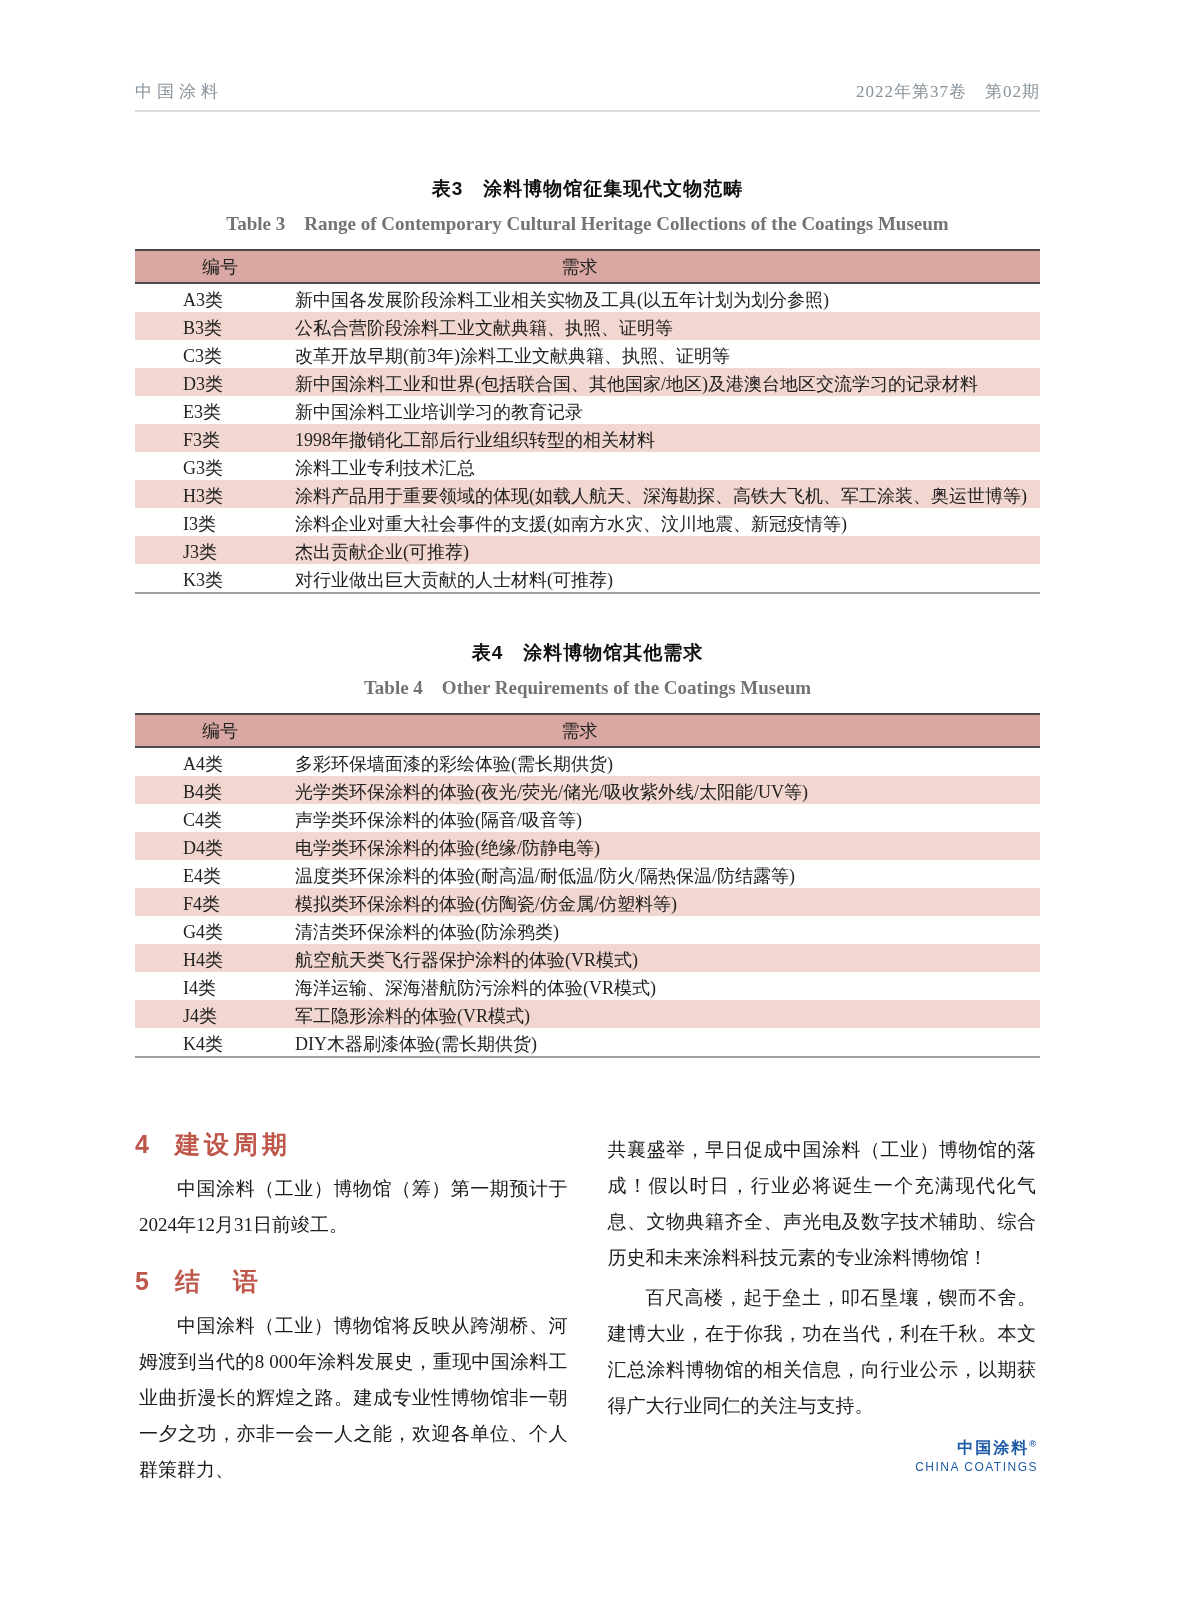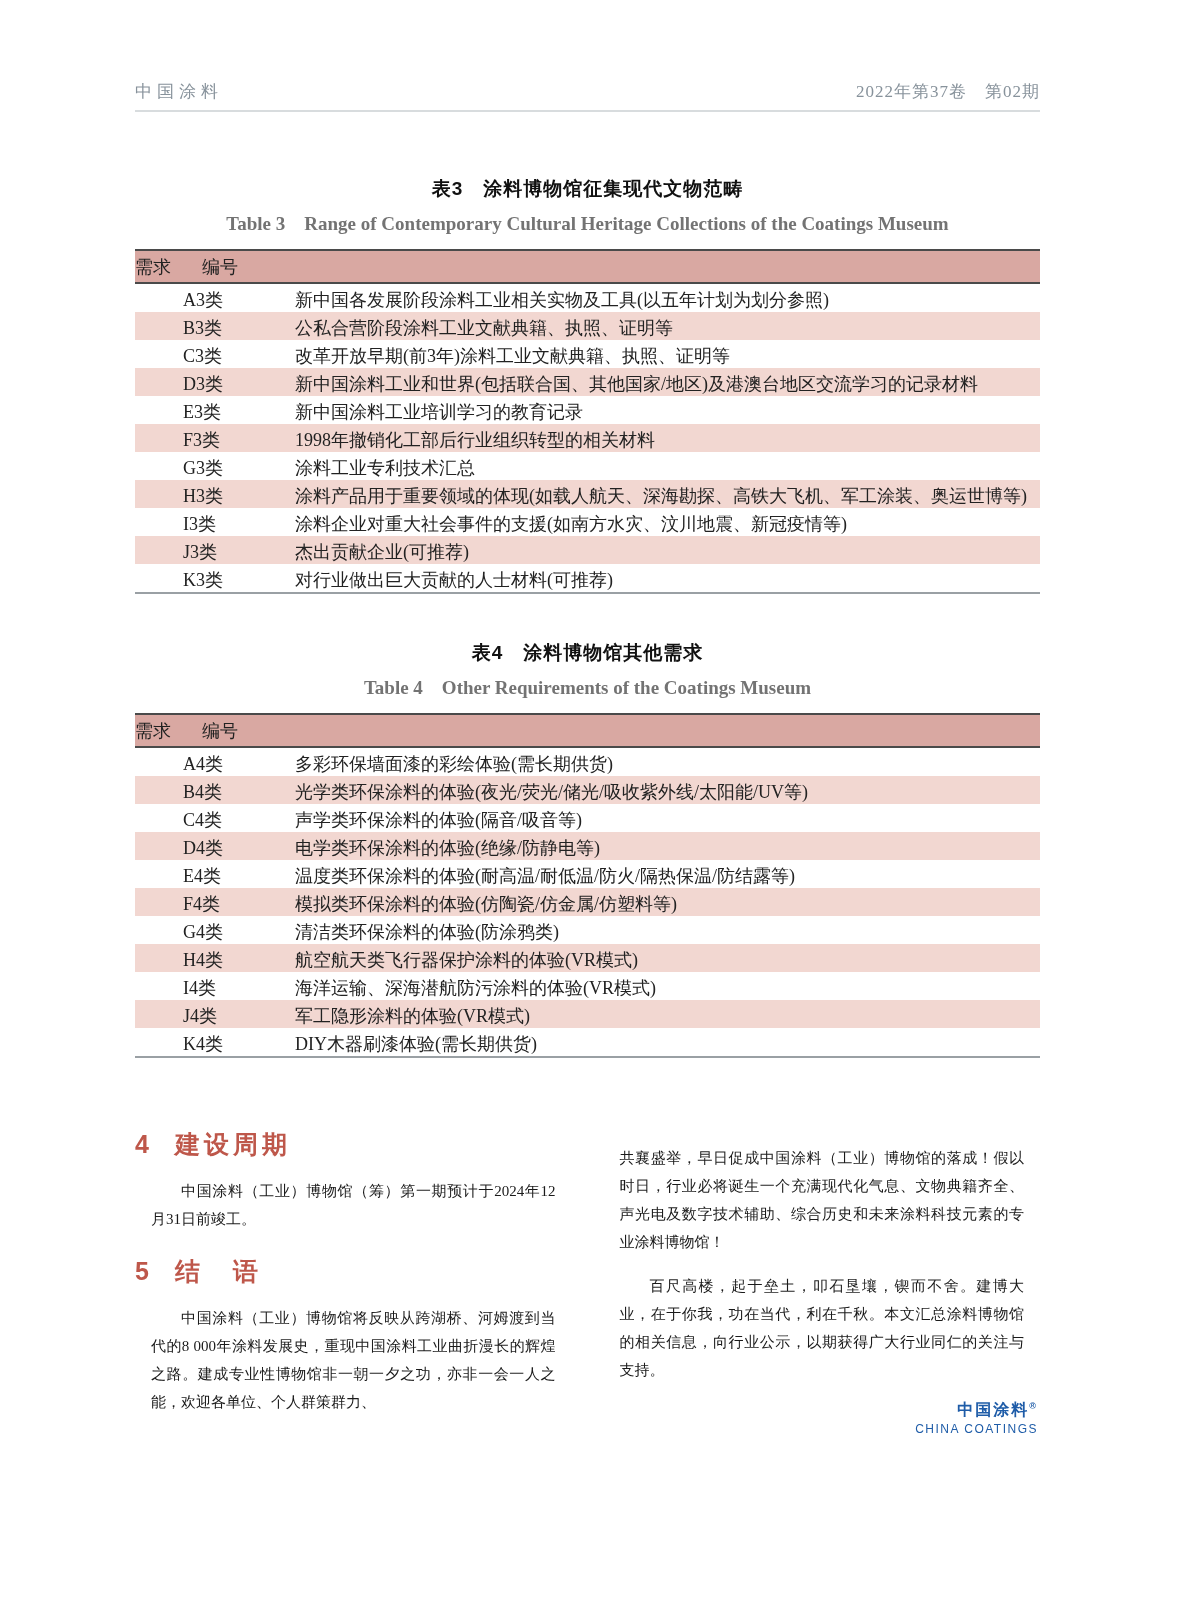--- a/index.html
+++ b/index.html
@@ -33,40 +33,40 @@
     text-align:center;font-family:"Liberation Serif","DejaVu Serif",serif;
     font-weight:bold;font-size:19px;margin:0 0 12px 0;color:#737373;
   }
   .dtable{width:100%;border-top:2px solid #4a4a4a;border-bottom:2px solid #9aa0a4;}
   .thead{
     position:relative;display:flex;align-items:center;height:31px;
     background:#d9a8a2;border-bottom:2px solid #4a4a4a;
     font-size:18px;color:#222;
   }
   .thead .hcode{padding-left:67px;}
-  .thead .hreq{position:absolute;left:0;right:16px;}
+  .thead .hreq{position:absolute;left:0;right:16px;text-align:center;}
   .trow{display:flex;align-items:flex-end;height:28px;font-size:18px;color:#222;background:#ffffff;}
   .trow.pink{background:#f2d7d1;}
   .trow .ccode{flex:0 0 160px;padding-left:48px;box-sizing:border-box;}
   .trow .creq{flex:1;white-space:nowrap;overflow:hidden;}
   
   .cols{
     position:absolute;left:135px;right:147px;top:1128px;
     display:flex;gap:32px;
   }
   .col{flex:1;min-width:0;}
   .shead{
     display:flex;align-items:baseline;gap:26px;
     font-family:"Liberation Sans","DejaVu Sans",sans-serif;
     font-weight:bold;font-size:25px;color:#be574a;
     margin:0 0 10px 0;
   }
   .shead .stitle{letter-spacing:4px;}
   .para{
-    font-size:15px;line-height:28px;text-align:justify;margin:16px;
+    font-size:19px;line-height:36px;text-align:justify;margin:4px;
     color:#1a1a1a;
   }
   .para.indent{text-indent:2em;}
   .s5gap{margin-top:22px;}
   
   .logo{
     margin-top:14px;display:flex;flex-direction:column;align-items:flex-end;
     font-family:"Liberation Sans","DejaVu Sans",sans-serif;color:#1e5ca8;
     padding-right:2px;
   }

